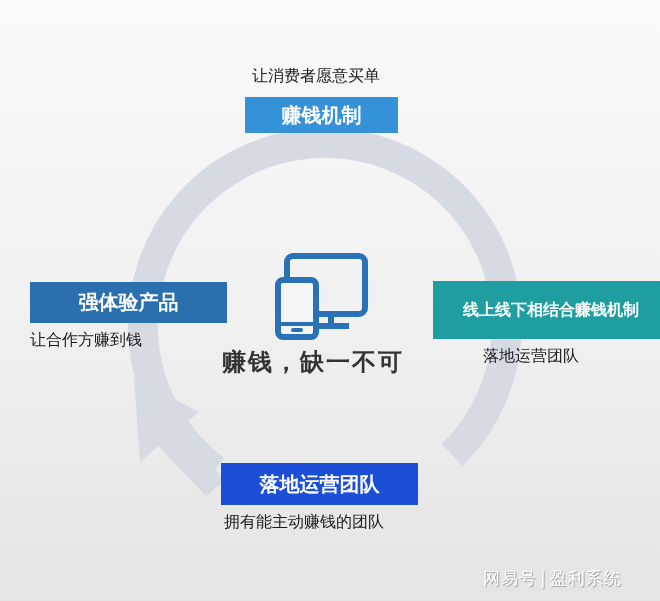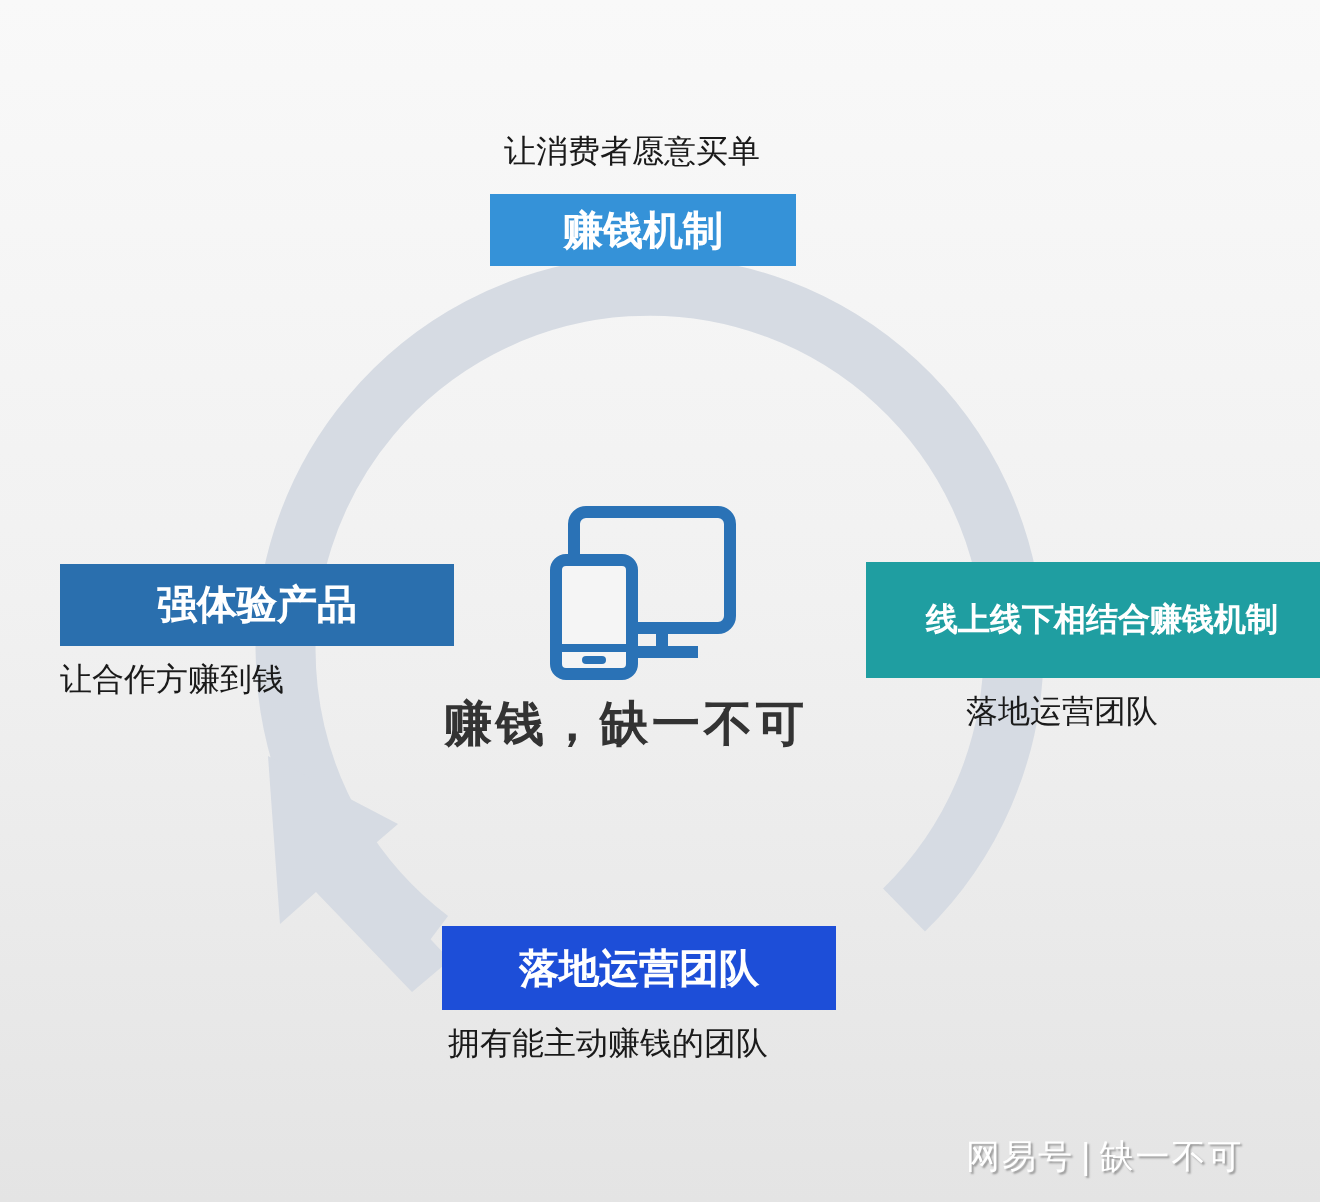--- a/index.html
+++ b/index.html
@@ -70,14 +70,14 @@
   <span>赚钱机制</span>
 </div>
 <div class="caption cap-right">落地运营团队</div>
 
 <div class="box box-bottom" style="background:#1d4ed8">
   <span>落地运营团队</span>
 </div>
 <div class="caption cap-bottom">拥有能主动赚钱的团队</div>
 
 <div class="watermark">
-  <span>网易号</span><span class="sep">|</span><span>缺一不可</span>
+  <span>网易号</span><span class="sep">|</span><span>盈利系统</span>
 </div>
 
 </body></html>

